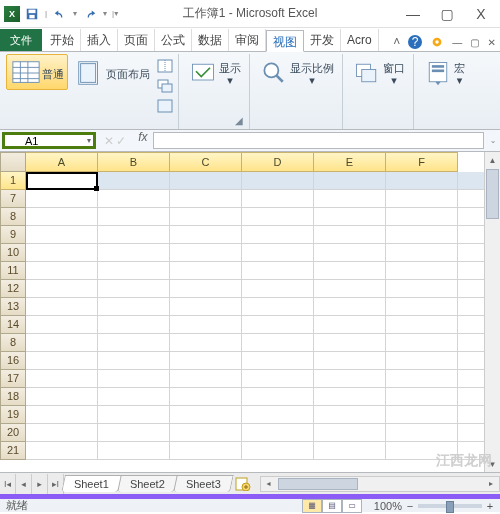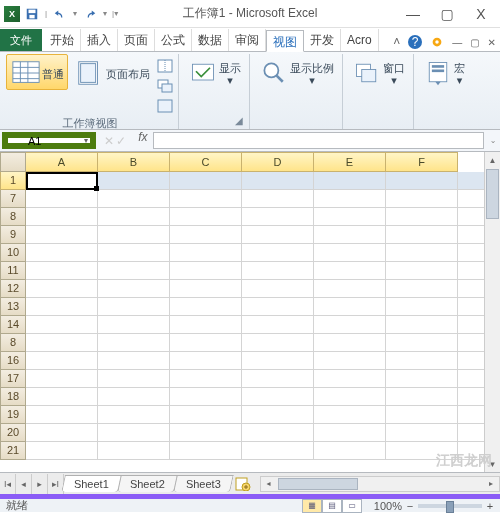--- a/index.html
+++ b/index.html
@@ -175,21 +175,21 @@
   
   .formula-bar {
     height:22px;
     display:flex;
     align-items:stretch;
     border-bottom:1px solid #b6babf;
     background:#f3f6fa;
   }
   .namebox {
     width:94px;
-    border:6px solid #4d7c0f;
+    border:3px solid #4d7c0f;
     background:#fff;
     display:flex;align-items:center;
     margin:2px;
     padding-left:20px;
     font-size:11px;
     position:relative;
   }
   .namebox .dd {
     position:absolute;right:2px;color:#666;font-size:8px;
   }
@@ -459,21 +459,20 @@
               <rect x="5" y="5" width="10" height="8" fill="#eaf2fb" stroke="#6b8fb3"></rect>
             </svg>
         </div>
         <div class="rbtn-small">
           <svg width="16" height="14" viewBox="0 0 16 14">
               <rect x="1" y="1" width="14" height="12" fill="#eaf2fb" stroke="#6b8fb3"></rect>
             </svg>
         </div>
       </div>
     </div>
-    <div class="rgroup-label">工作簿视图</div>
   </div>
 
   <div class="rgroup">
     <div class="rgroup-items">
       <div class="rbtn-large">
         <div class="icon-wrap">
           <svg viewBox="0 0 32 32" width="28" height="28">
               <rect x="4" y="6" width="24" height="18" fill="#fff" stroke="#6b8fb3"></rect>
               <path d="M8 14 L14 20 L24 10" stroke="#3a8f3a" stroke-width="2" fill="none"></path>
             </svg>

